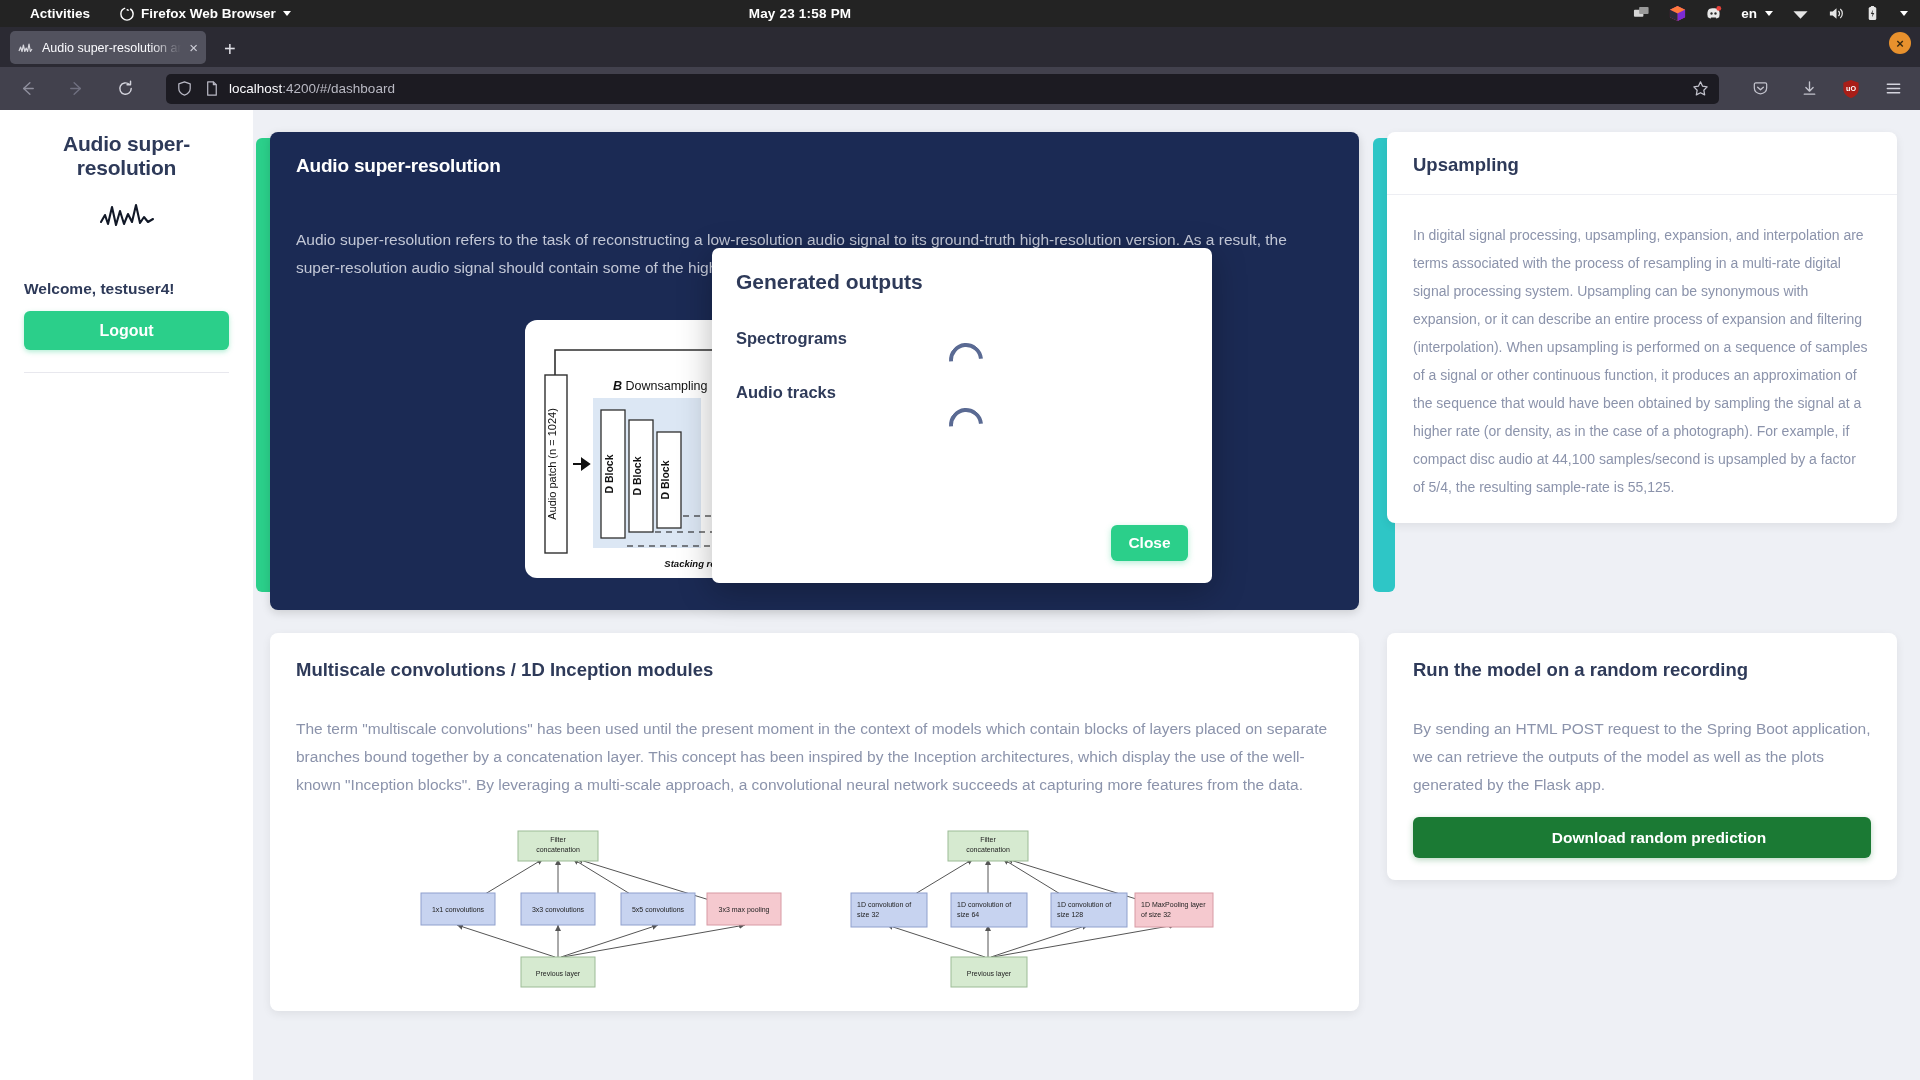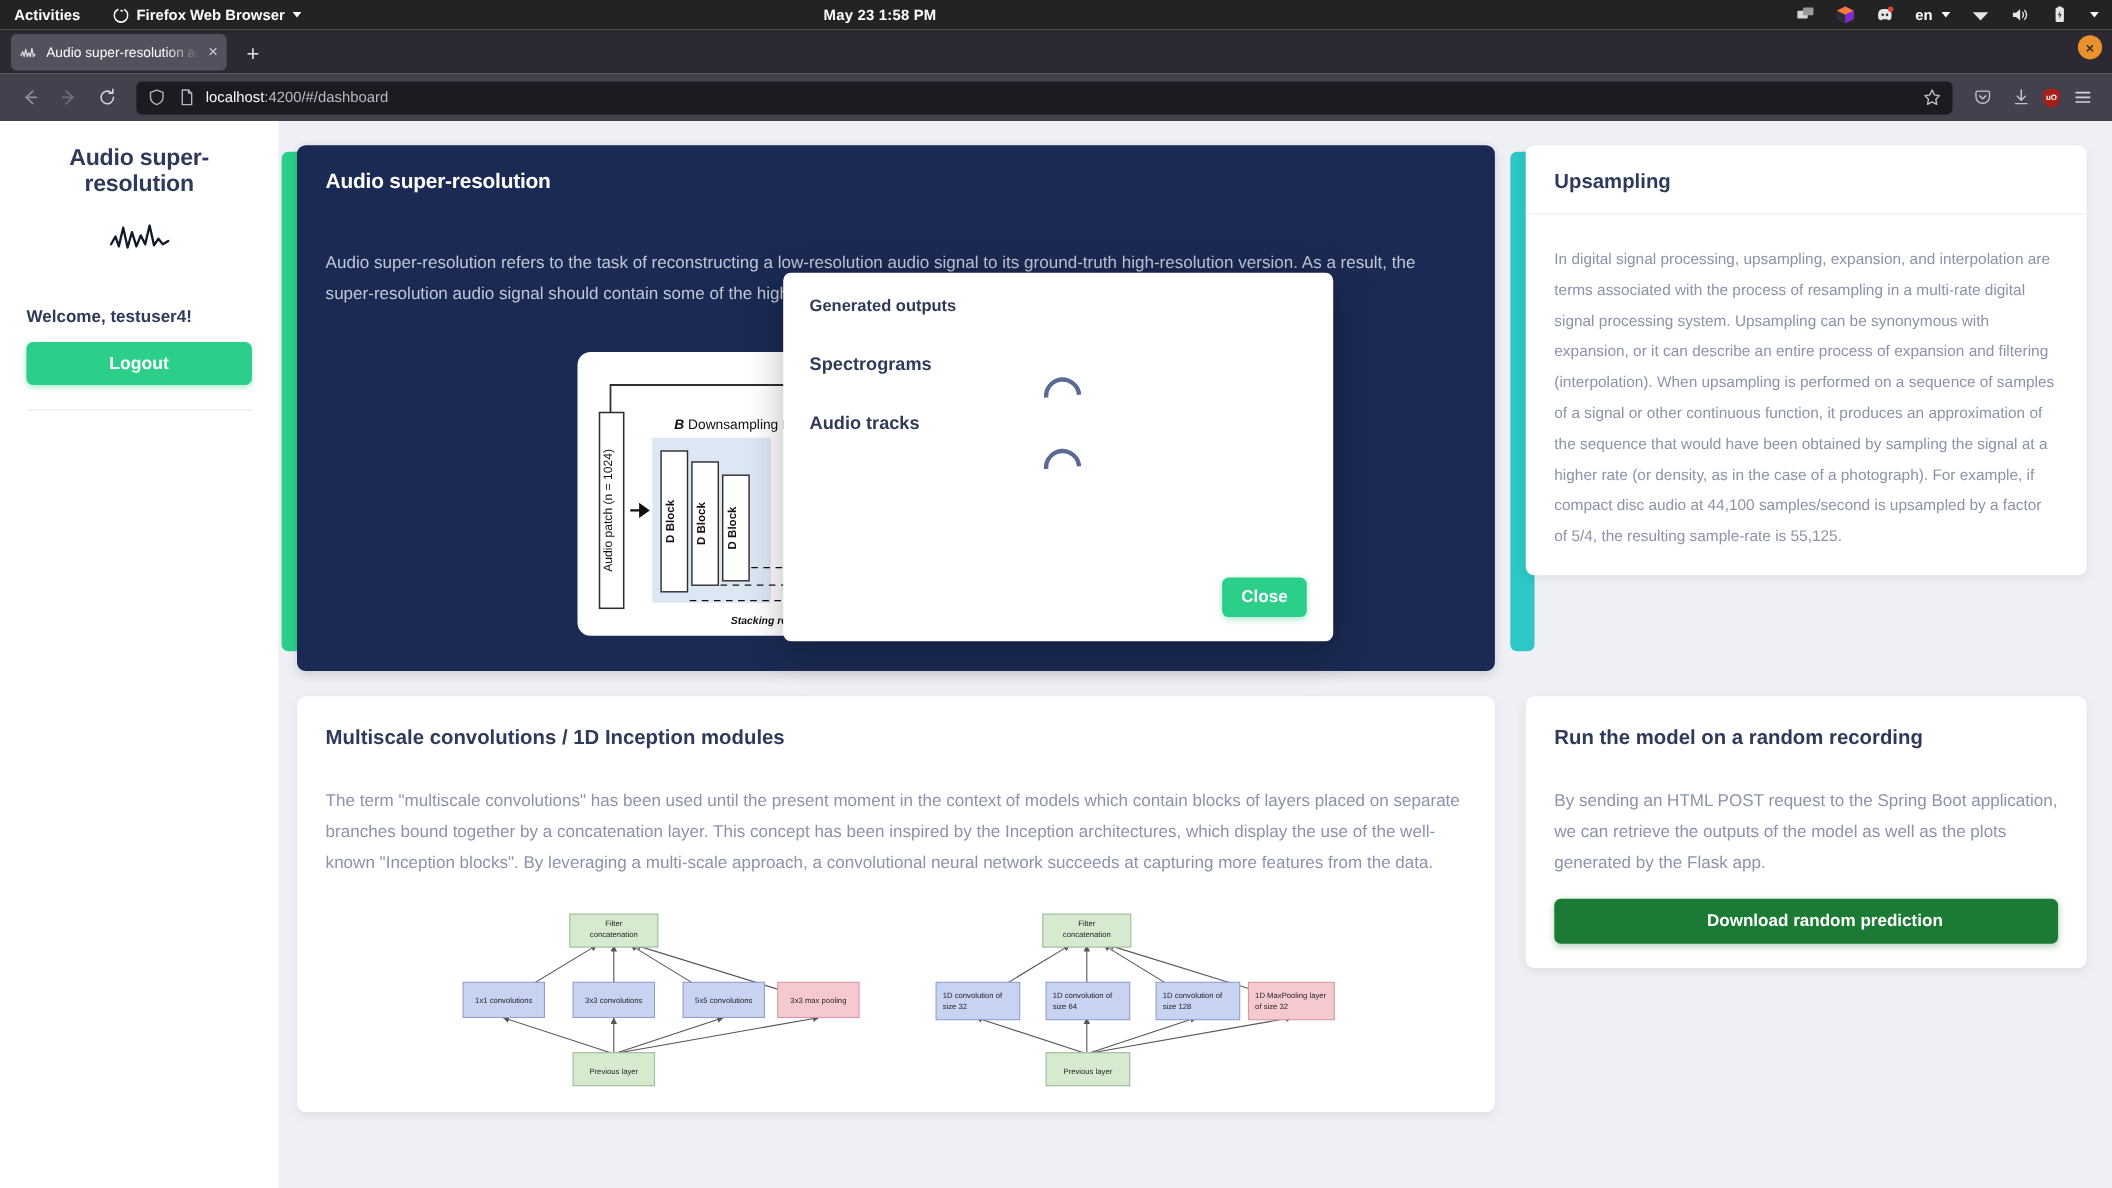--- a/index.html
+++ b/index.html
@@ -11,21 +11,21 @@
   }
 
   
   .gnome-bar {
     position: absolute; top: 0; left: 0;
     width: 1920px; height: 27px;
     background: #232323;
     display: flex; align-items: center;
     color: #ffffff; font-size: 13.5px; font-weight: bold;
   }
-  .gnome-left { display: flex; align-items: center; gap: 30px; padding-left: 13px; }
+  .gnome-left { display: flex; align-items: center; gap: 30px; padding-left: 30px; }
   .gnome-app { display: flex; align-items: center; gap: 7px; }
   .ff-mini { width: 14px; height: 14px; }
   .caret-down {
     width: 0; height: 0; border-left: 4.5px solid transparent;
     border-right: 4.5px solid transparent; border-top: 5px solid #ffffff;
     display: inline-block;
   }
   .gnome-clock {
     position: absolute; left: 0; width: 1600px; text-align: center;
     font-size: 13.5px; font-weight: bold; letter-spacing: .2px;
@@ -58,21 +58,21 @@
   .newtab { margin-left: 18px; margin-bottom: 8px; color:#e0e0e6; font-size: 20px; line-height: 1; }
   .win-close {
     position: absolute; right: 9px; top: 5px;
     width: 22px; height: 22px; border-radius: 50%;
     background: #e8912d; color: #3a2a10; font-size: 13px; font-weight: bold;
     display: flex; align-items: center; justify-content: center;
   }
 
   .ff-navbar {
     height: 43px; background: #42414d; display: flex; align-items: center;
-    padding: 0 11px; gap: 3px;
+    padding: 0 11px; gap: 17px;
   }
   .nav-btn { width: 32px; height: 32px; display:flex; align-items:center; justify-content:center; border-radius:4px; }
   .urlbar {
     flex: 1 1 auto; height: 30px; margin: 0 8px;
     background: #1c1b22; border-radius: 5px;
     display: flex; align-items: center; padding: 0 9px; gap: 8px;
   }
   .url-text { font-size: 13.5px; color: #fbfbfe; flex: 1 1 auto; }
   .url-text .host { color: #fbfbfe; }
   .url-text .path { color: #b9b9c3; }
@@ -165,21 +165,21 @@
   .incept-row { display: flex; justify-content: center; gap: 60px; margin-top: 30px; }
   .incept svg { display: block; }
 
   
   .modal-backdrop { position: absolute; inset: 0; z-index: 50; }
   .modal {
     position: absolute; left: 712px; top: 138px; width: 500px; height: 335px;
     background: #ffffff; border-radius: 7px; box-shadow: 0 8px 34px rgba(0,0,0,.28);
     padding: 22px 24px 0 24px;
   }
-  .modal h3 { font-size: 15px; font-weight: bold; color: #2e3a59; }
+  .modal h3 { font-size: 21px; font-weight: bold; color: #2e3a59; }
   .modal .row-label { margin-top: 35px; font-size: 16.5px; font-weight: bold; color: #2e3a59; }
   .spinner {
     position: absolute; width: 34px; height: 34px; border-radius: 50%;
     border: 4px solid #5a6a93; border-right-color: transparent; border-bottom-color: transparent;
     transform: rotate(40deg);
   }
   .sp1 { left: 237px; top: 95px; }
   .sp2 { left: 237px; top: 160px; }
   .modal-close {
     position: absolute; right: 24px; bottom: 22px;

